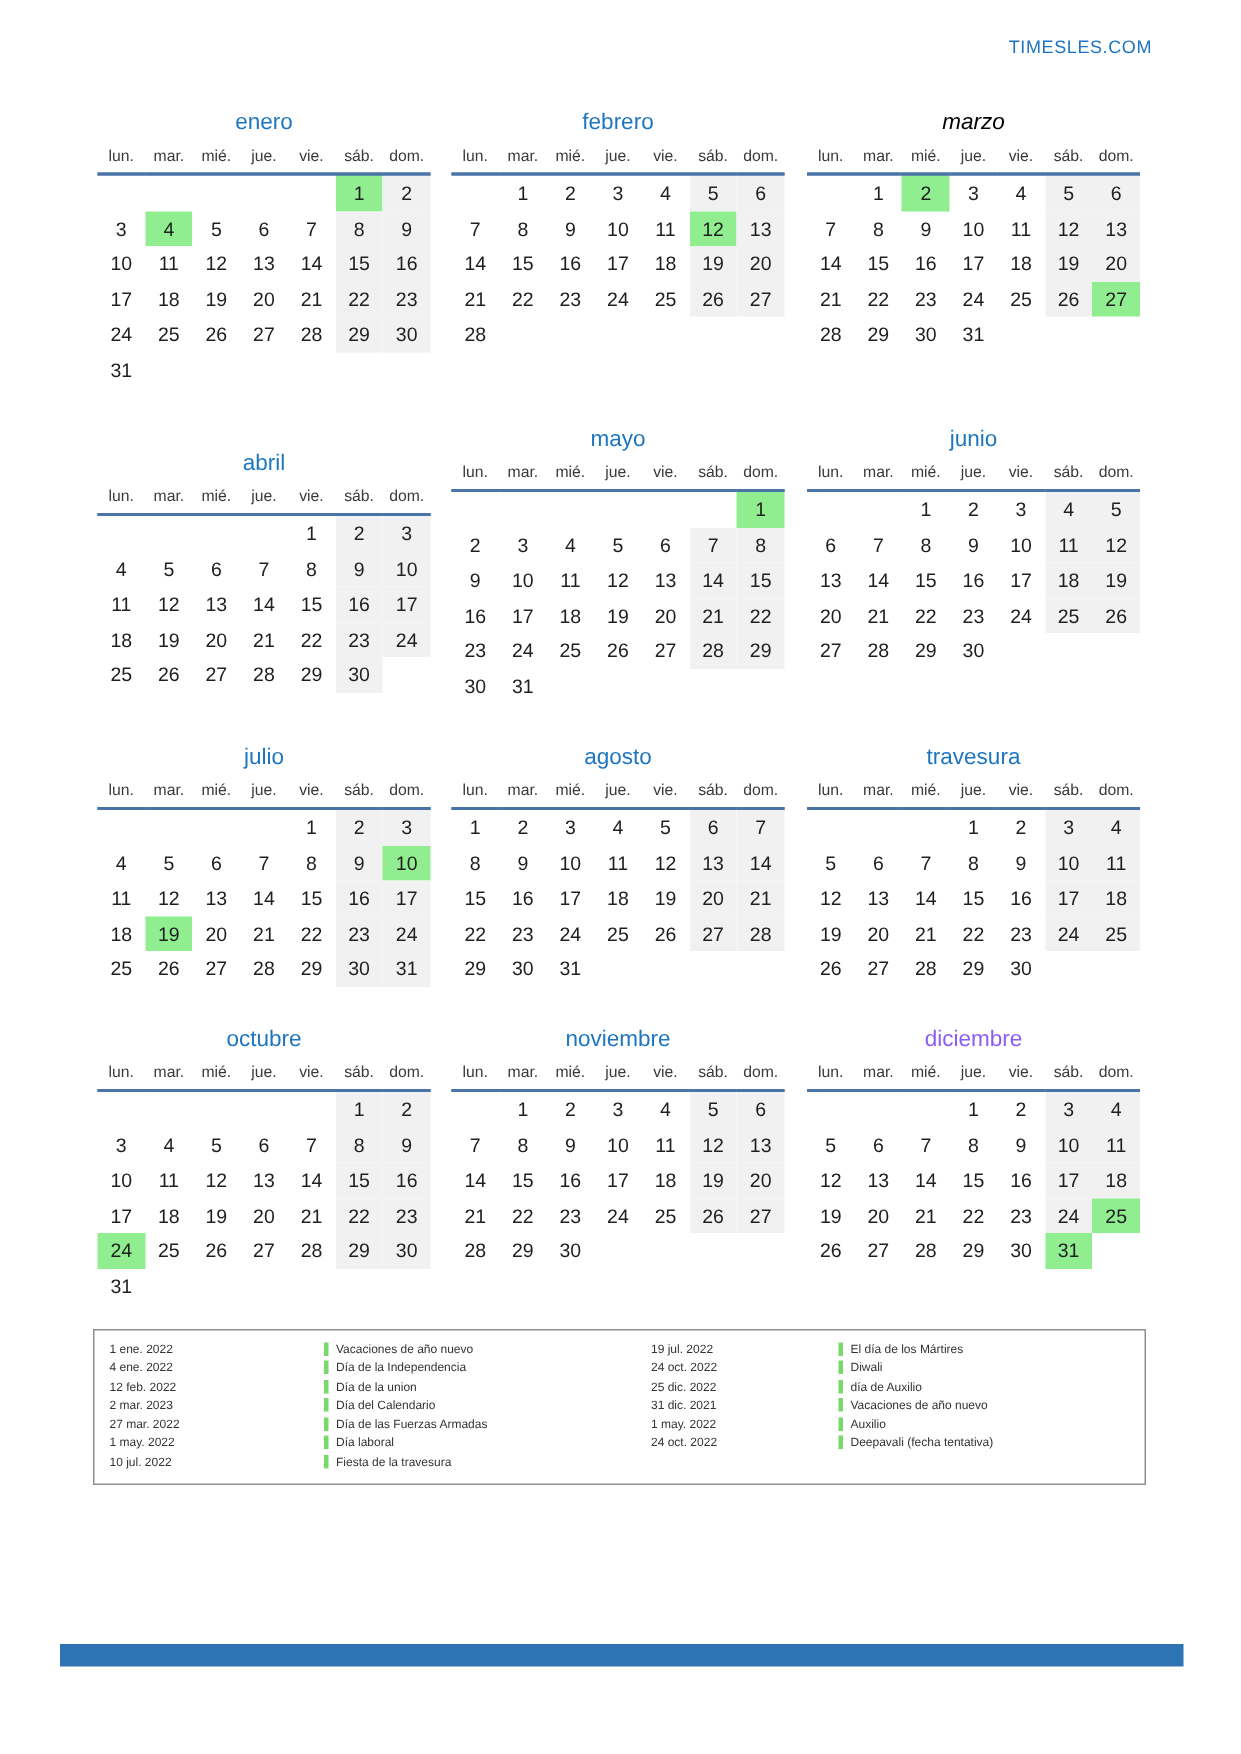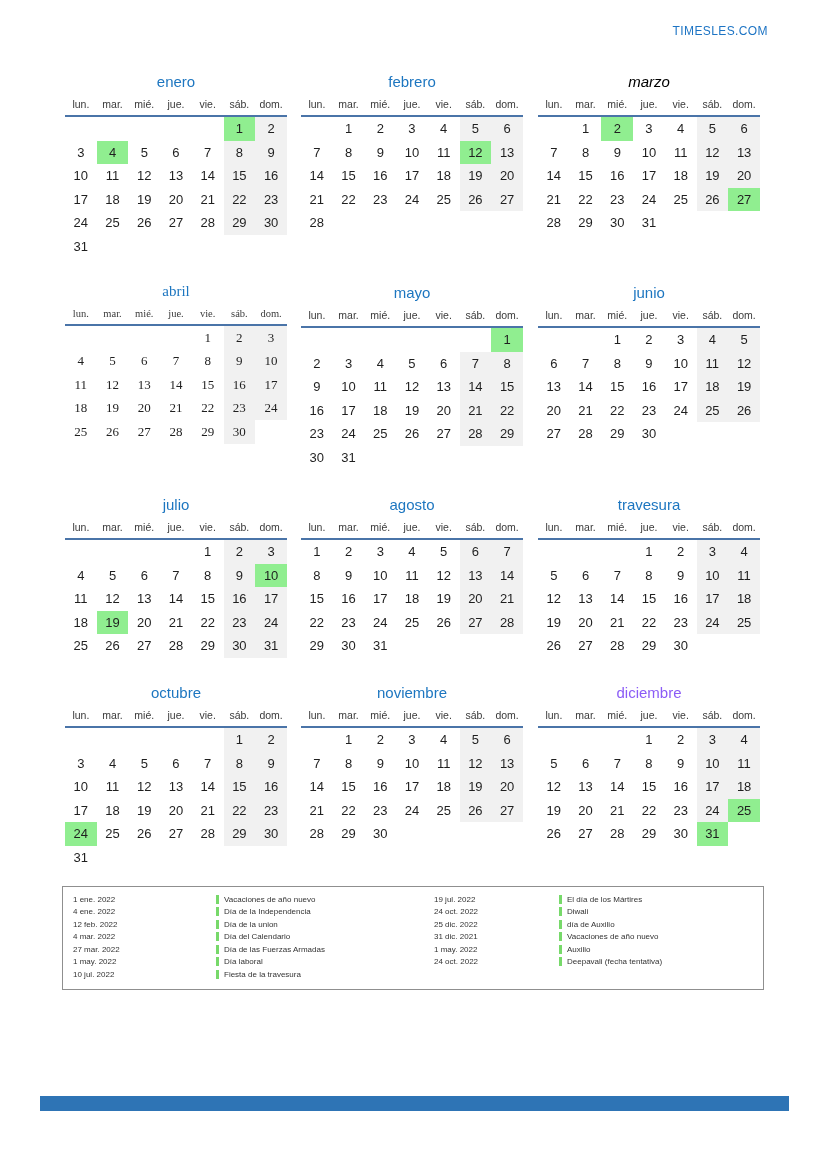--- a/index.html
+++ b/index.html
@@ -227,21 +227,21 @@
               <td>29</td>
               <td>30</td>
               <td>31</td>
               <td></td>
               <td></td>
               <td></td>
             </tr>
           </tbody>
         </table>
       </div>
-      <div class="month" style="left: 65px; top: 283px; font-family: Liberation Serif, serif;">
+      <div class="month" style="left: 65px; top: 300px;">
         <div class="month-title" style="color: rgb(29, 118, 192);">abril</div>
         <table>
           <thead>
             <tr>
               <th>lun.</th>
               <th>mar.</th>
               <th>mié.</th>
               <th>jue.</th>
               <th>vie.</th>
               <th>sáb.</th>
@@ -832,21 +832,21 @@
           <span class="legend-date">4 ene. 2022</span>
           <span class="legend-bar" style="background: rgb(119, 217, 106);"></span>
           <span class="legend-label">Día de la Independencia</span>
         </div>
         <div class="legend-item">
           <span class="legend-date">12 feb. 2022</span>
           <span class="legend-bar" style="background: rgb(119, 217, 106);"></span>
           <span class="legend-label">Día de la union</span>
         </div>
         <div class="legend-item">
-          <span class="legend-date">4 mar. 2022</span>
+          <span class="legend-date">2 mar. 2023</span>
           <span class="legend-bar" style="background: rgb(119, 217, 106);"></span>
           <span class="legend-label">Día del Calendario</span>
         </div>
         <div class="legend-item">
           <span class="legend-date">27 mar. 2022</span>
           <span class="legend-bar" style="background: rgb(119, 217, 106);"></span>
           <span class="legend-label">Día de las Fuerzas Armadas</span>
         </div>
         <div class="legend-item">
           <span class="legend-date">1 may. 2022</span>

